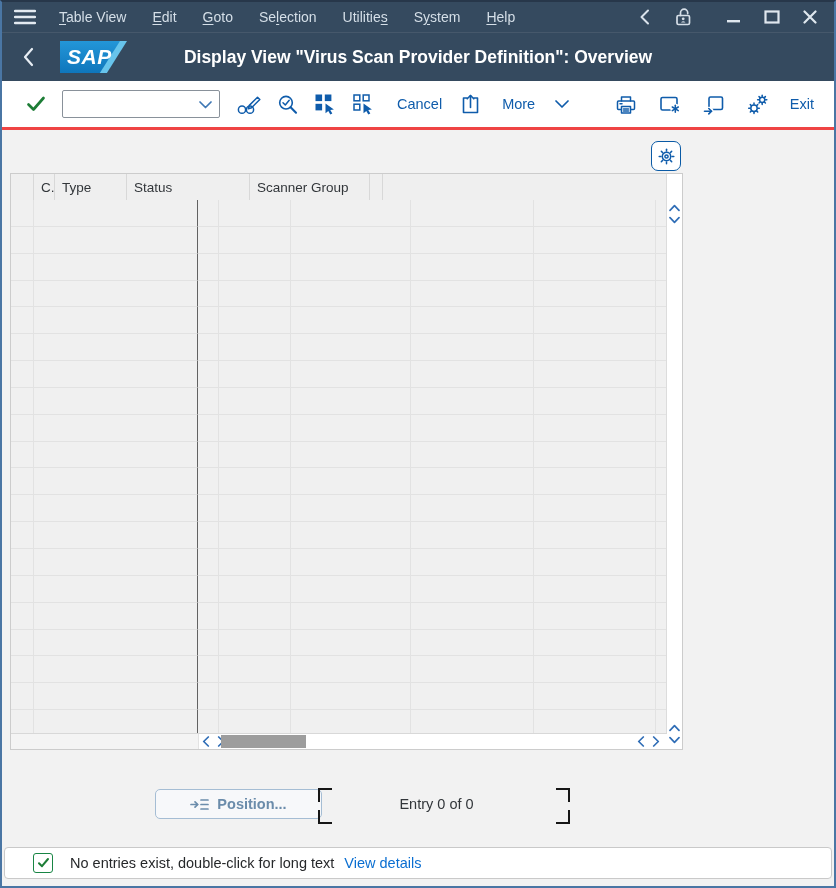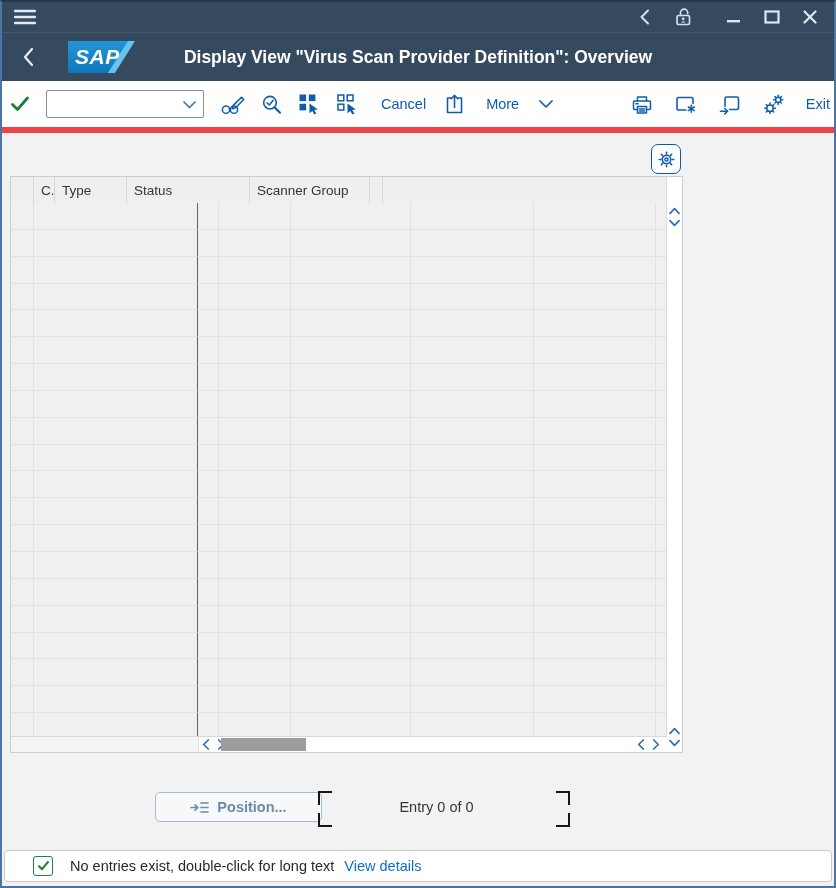--- a/index.html
+++ b/index.html
@@ -11,34 +11,34 @@
   .menubar{height:30px;background:#354a5f;border-bottom:1px solid #46586b;display:flex;align-items:center;
            color:#d5dfe8;font-size:14px;flex:0 0 auto;}
   .hamburger{padding:0 13px 0 12px;display:flex;align-items:center;cursor:pointer;}
   .menu-items{display:flex;align-items:center;margin-left:10px;}
   .menu-item{margin-right:26px;cursor:pointer;white-space:nowrap;}
   .menu-item .ul{text-decoration:underline;text-underline-offset:2px;}
   .menubar-right{margin-left:auto;display:flex;align-items:center;gap:23px;padding-right:17px;}
   .mbtn{display:flex;align-items:center;justify-content:center;cursor:pointer;}
 
   
-  .titlebar{height:48px;background:#354a5f;display:flex;align-items:center;position:relative;flex:0 0 auto;gap:8px;}
+  .titlebar{height:48px;background:#354a5f;display:flex;align-items:center;position:relative;flex:0 0 auto;}
   .tb-back{padding:0 14px 0 20px;display:flex;align-items:center;cursor:pointer;}
   .sap-logo{position:relative;width:67px;height:32px;margin-left:12px;flex:0 0 auto;}
   .sap-logo .lg-light{position:absolute;inset:0;background:#67c4ec;
       clip-path:polygon(0 0,100% 0,70% 100%,0 100%);}
   .sap-logo .lg-main{position:absolute;inset:0;background:linear-gradient(180deg,#2396d8,#0f76bc);
       clip-path:polygon(0 0,calc(100% - 7px) 0,calc(70% - 7px) 100%,0 100%);}
   .sap-logo .lg-text{position:absolute;inset:0;display:flex;align-items:center;padding-left:7px;
       color:#fff;font-weight:bold;font-style:italic;font-size:21px;letter-spacing:.5px;}
   .tb-title{position:absolute;left:0;right:0;text-align:center;color:#fff;font-size:17.5px;font-weight:600;}
 
   
-  .toolbar{height:46px;background:#fff;border-bottom:6px solid #ef4444;display:flex;align-items:center;
-           padding:0 4px;flex:0 0 auto;}
+  .toolbar{height:46px;background:#fff;border-bottom:3px solid #ef4444;display:flex;align-items:center;
+           padding:0 20px;flex:0 0 auto;}
   .tbi{height:32px;display:flex;align-items:center;justify-content:center;cursor:pointer;border-radius:4px;}
   .tb-check{width:28px;}
   .combobox{width:158px;height:28px;box-sizing:border-box;border:1px solid #89919a;border-radius:2px;background:#fff;
             display:flex;align-items:center;margin-left:12px;cursor:text;position:relative;}
   .combobox input{border:0;outline:0;flex:1;height:100%;padding:0 8px;font:14px "Liberation Sans",sans-serif;background:transparent;}
   .combobox .dd{position:absolute;right:7px;top:10px;}
   .tb-text{color:#0f5cab;font-size:14.5px;cursor:pointer;white-space:nowrap;}
   .more-wrap{display:flex;align-items:center;gap:20px;}
   .tb-right{margin-left:auto;display:flex;align-items:center;gap:20px;}
   .icon32{width:32px;}
@@ -97,20 +97,29 @@
       <span>
         <svg width="22" height="16" viewBox="0 0 22 16">
             <g stroke="#e3eaf1" stroke-width="2.4" stroke-linecap="round">
               <line x1="1" y1="2" x2="21" y2="2"></line>
               <line x1="1" y1="8" x2="21" y2="8"></line>
               <line x1="1" y1="14" x2="21" y2="14"></line>
             </g>
           </svg>
       </span>
     </span>
+    <span class="menu-items">
+        <span class="menu-item"><span class="ul">T</span>able View</span>
+        <span class="menu-item"><span class="ul">E</span>dit</span>
+        <span class="menu-item"><span class="ul">G</span>oto</span>
+        <span class="menu-item">Se<span class="ul">l</span>ection</span>
+        <span class="menu-item">Utilitie<span class="ul">s</span></span>
+        <span class="menu-item">S<span class="ul">y</span>stem</span>
+        <span class="menu-item"><span class="ul">H</span>elp</span>
+      </span>
     <span class="menubar-right">
       <span class="mbtn">
           <span>
         <svg width="11" height="16" viewBox="0 0 11 16">
               <polyline points="9,1.5 2.5,8 9,14.5" fill="none" stroke="#d9e2eb" stroke-width="2" stroke-linecap="round" stroke-linejoin="round"></polyline>
             </svg>
       </span>
         </span>
       <span class="mbtn">
           <span>

